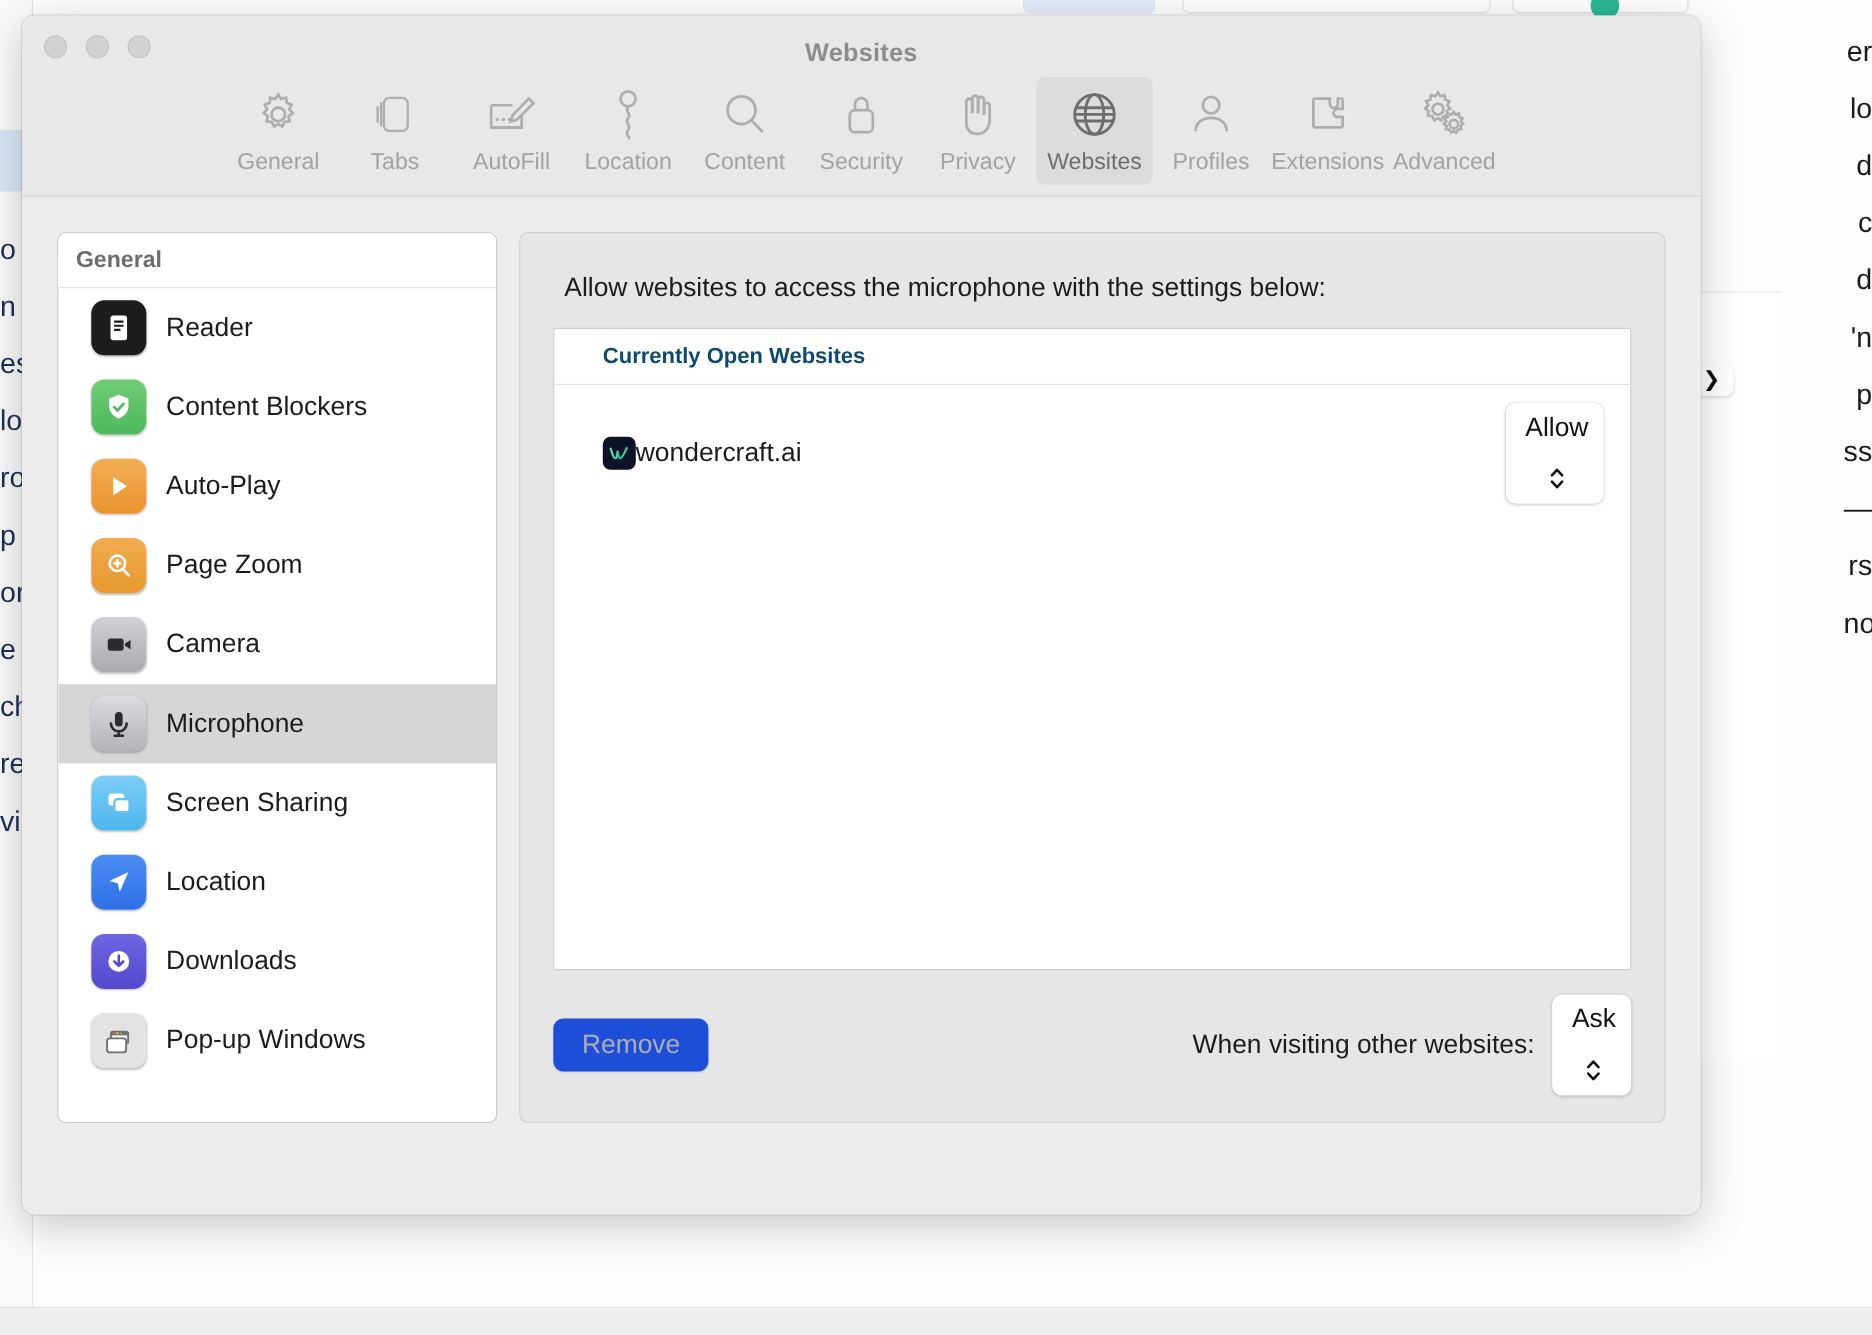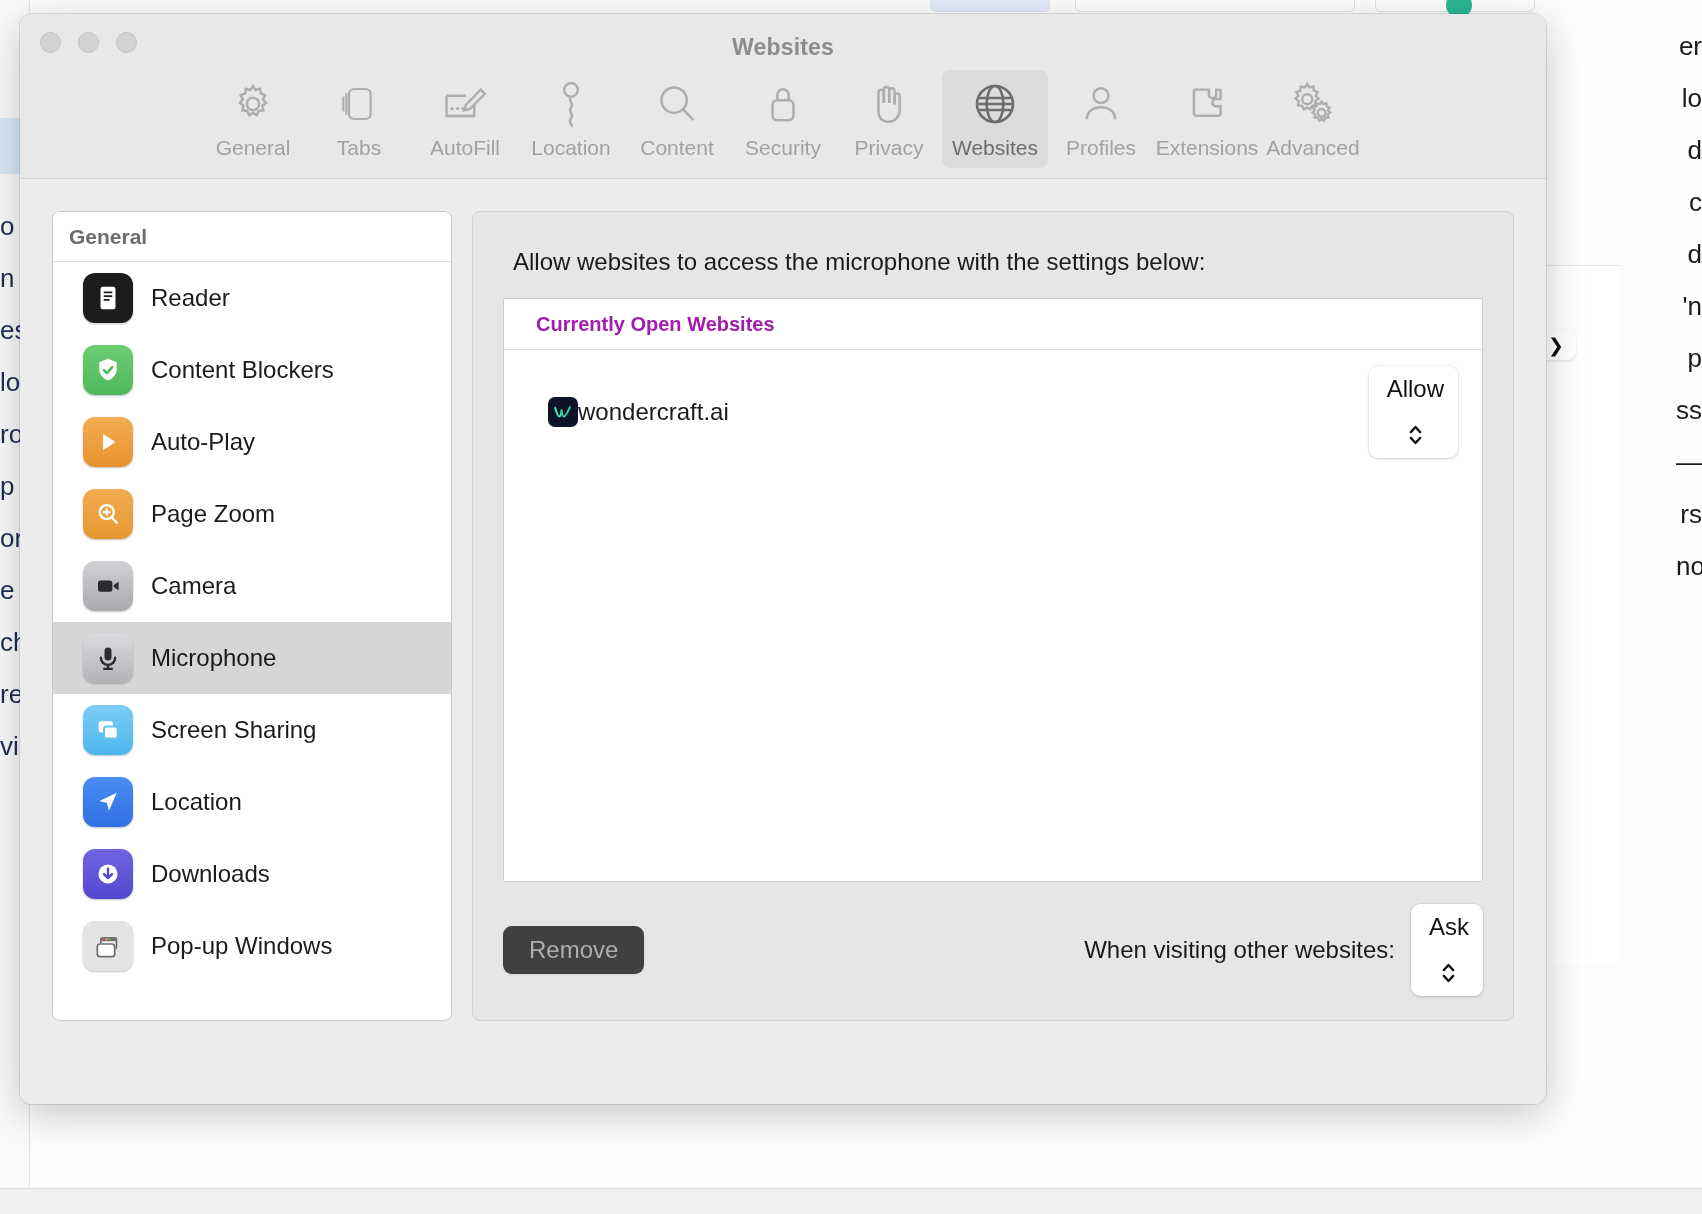--- a/index.html
+++ b/index.html
@@ -186,22 +186,22 @@
   }
   #site-table {
     flex: 1;
     background: #ffffff;
     border: 1px solid #cccccc;
     border-radius: 2px;
     display: flex; flex-direction: column;
     overflow: hidden;
   }
   #site-table-header {
-    padding: 14px 0 13px 32px;
-    font-size: 20px; font-weight: bold; color: #a21caf;
+    padding: 14px 0 13px 44px;
+    font-size: 20px; font-weight: bold; color: #0c4a6e;
     border-bottom: 1px solid #e0e0e0;
   }
   #site-rows { flex: 1; }
   .site-row {
     display: flex; align-items: center;
     padding: 16px 24px 16px 44px;
   }
   .site-favicon {
     width: 30px; height: 30px; border-radius: 7px;
     background: #0d1326;
@@ -220,21 +220,21 @@
     cursor: default;
     flex-direction: column;
   }
   .popup-btn .chev { display: flex; flex-direction: column; gap: 2px; line-height: 0; }
 
   #detail-footer {
     display: flex; align-items: center;
     margin-top: 22px;
   }
   #remove-button {
-    background: #404040;
+    background: #1d4ed8;
     border-radius: 9px;
     padding: 10px 26px;
     font-size: 24px;
     color: #aeaeae;
     box-shadow: 0 1px 2px rgba(0,0,0,.08);
     cursor: default;
   }
   #footer-right {
     margin-left: auto;
     display: flex; align-items: center; gap: 16px;

